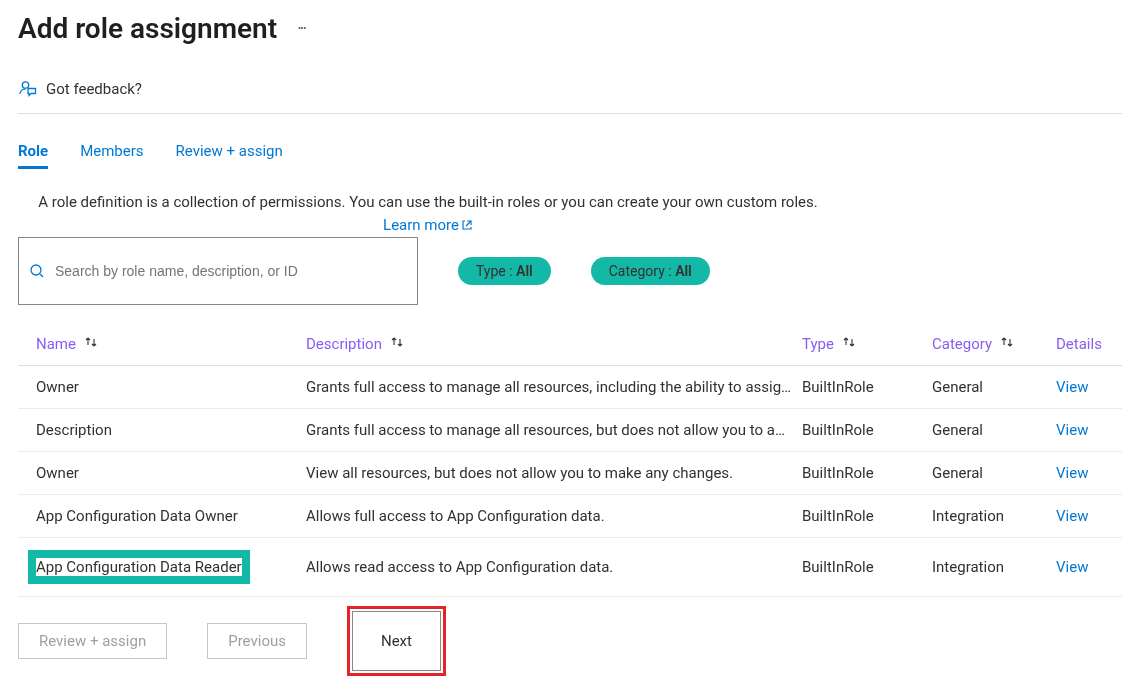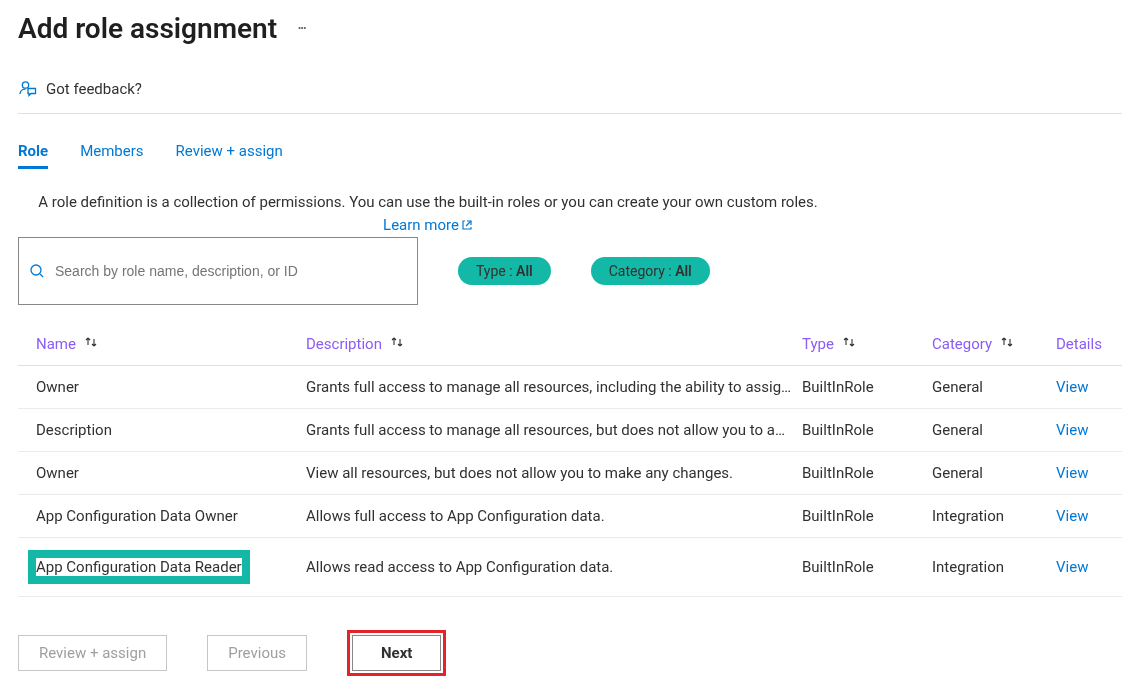--- a/index.html
+++ b/index.html
@@ -176,22 +176,22 @@
     min-width: 80px;
     text-align: center;
     font-family: inherit;
   }
   .btn.disabled {
     color: #a19f9d;
     border-color: #c8c6c4;
     cursor: default;
   }
   .btn.next {
-    font-weight: 700;
-    padding: 8px 28px;
+    font-weight: 400;
+    padding: 20px 28px;
   }
 </style>
 </head>
 <body>
 
 <div class="header-row">
   <div class="page-title">Add role assignment</div>
   <div class="more-icon">···</div>
 </div>
 

